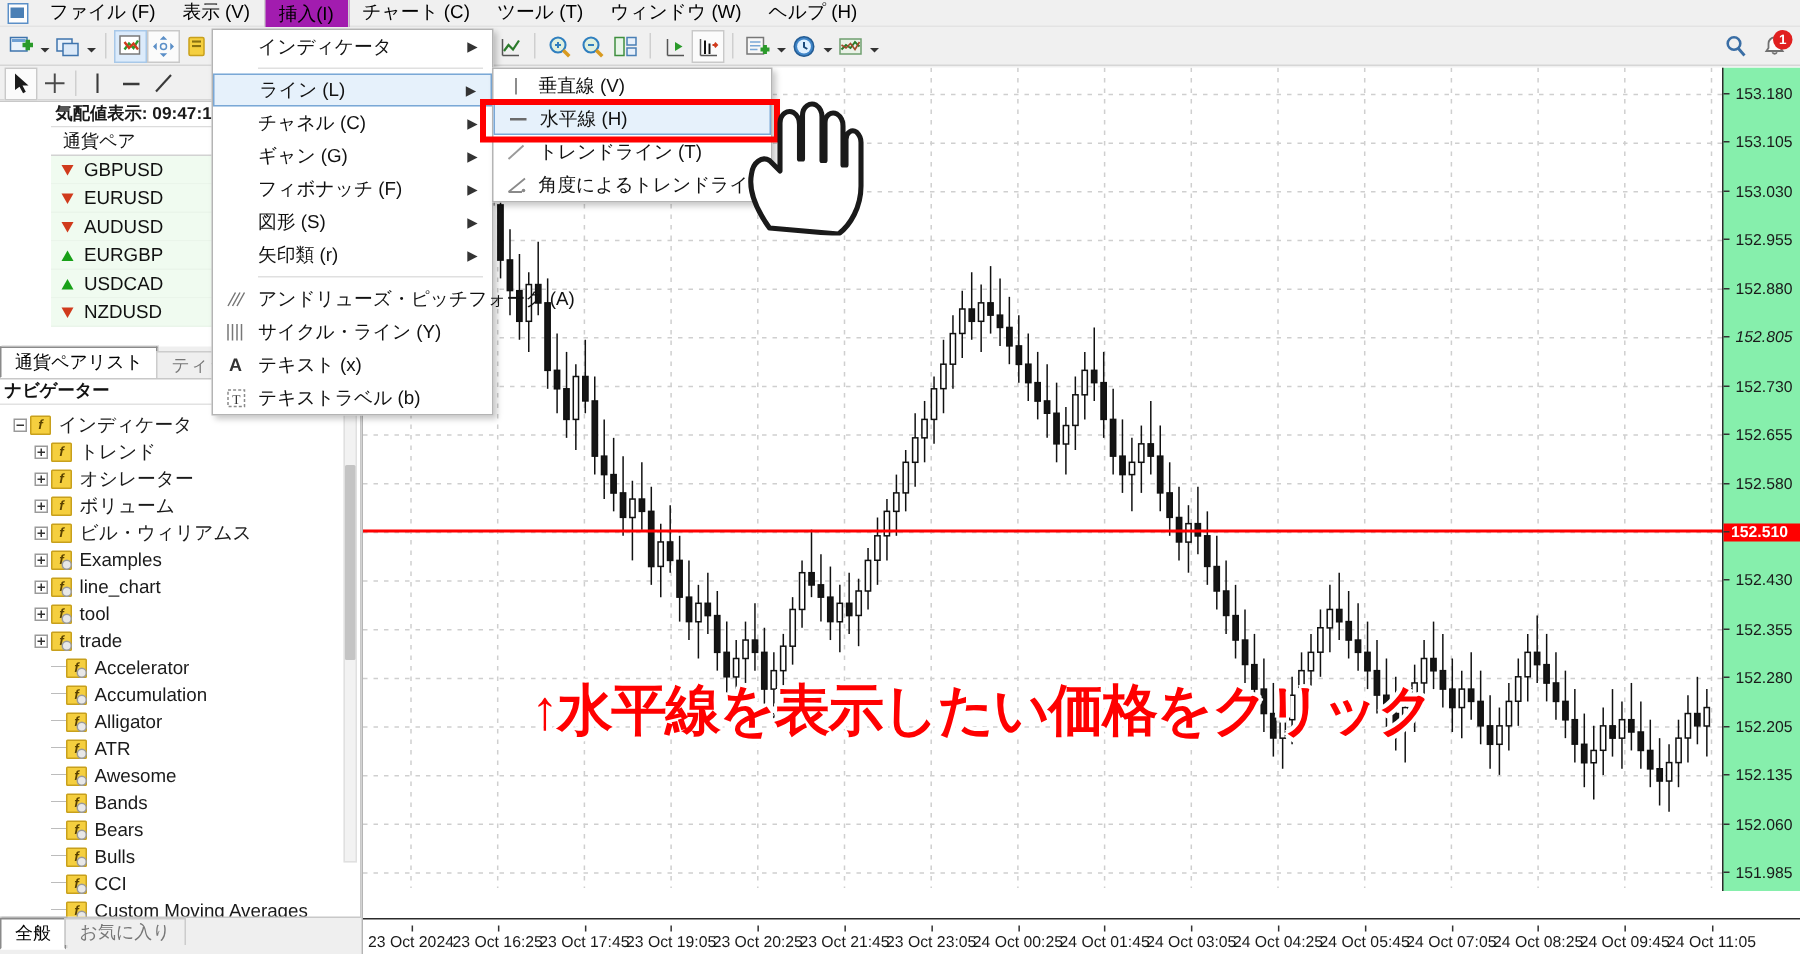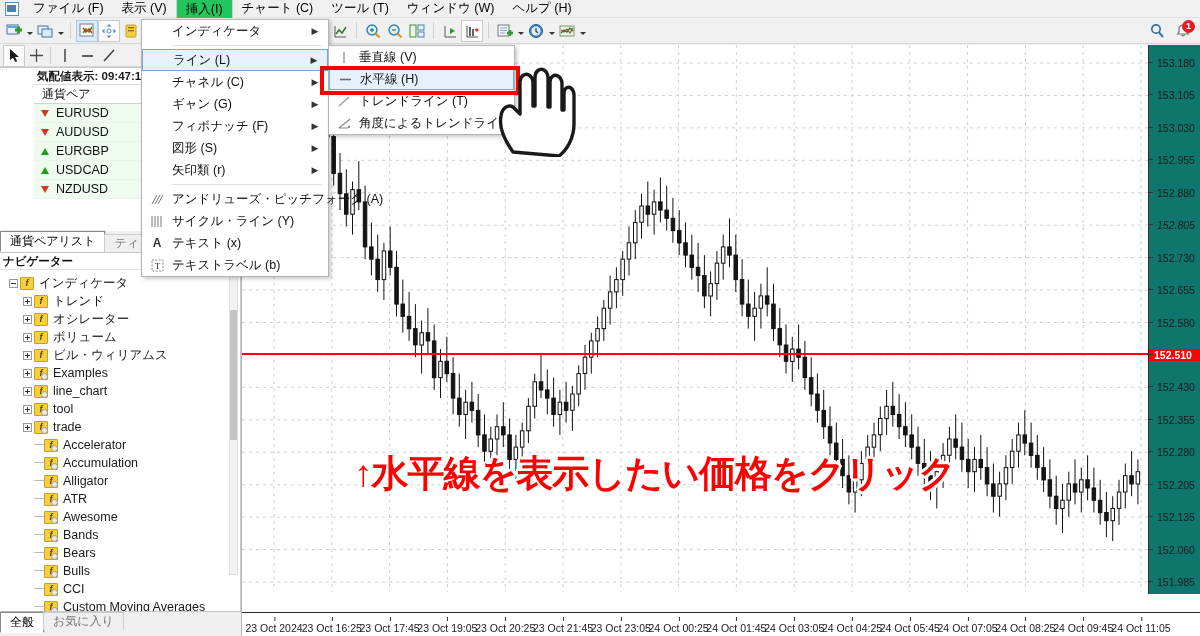--- a/index.html
+++ b/index.html
@@ -18,21 +18,21 @@
     background:#f0f0f0; border-bottom:1px solid #e3e3e3;
     display:flex; align-items:center; padding-left:2px;
   }
   .mb-logo { width:16px; height:16px; position:relative; margin:0 4px 0 2px; flex:none; }
   .mb-logo .sq { position:absolute; inset:1px; border:1px solid #5b8fc7; background:#fdfdfd; }
   .mb-logo .sq2 { position:absolute; left:3px; top:4px; width:9px; height:7px; background:#4a7fb5; }
   .menu-item {
     padding:1px 9px 2px 9px; height:18px; line-height:16px; white-space:nowrap;
     font-size:12.5px; color:#000; cursor:default;
   }
-  .menu-item.active { background:#22c55e; border-left:1px solid #cfcfcf; border-right:1px solid #cfcfcf;
+  .menu-item.active { background:#a21caf; border-left:1px solid #cfcfcf; border-right:1px solid #cfcfcf;
      border-top:1px solid #cfcfcf; height:19px; }
 
   
   .toolbar {
     position:absolute; left:0; top:18px; width:1200px; height:26px;
     background:#f0f0f0; border-bottom:1px solid #d6d6d6;
     display:flex; align-items:center; padding-left:3px;
   }
   .tb { width:22px; height:22px; display:flex; align-items:center; justify-content:center;
         border:1px solid transparent; flex:none; position:relative; }
@@ -98,21 +98,21 @@
   .tlabel { color:#1a1a1a; }
   .vscroll { position:absolute; right:2px; top:22px; width:9px; height:300px; background:#f2f2f2;
              border:1px solid #e0e0e0; }
   .vthumb { position:absolute; left:0; top:34px; width:7px; height:130px; background:#c4c4c4; border-radius:1px; }
 
   
   .chart { position:absolute; left:241px; top:45px; width:959px; height:591px; background:#fff;
            border-left:1px solid #b5b5b5; overflow:hidden; }
   .chart-inner { position:absolute; left:0; top:0; right:52px; bottom:24px; overflow:hidden; }
   .price-axis { position:absolute; right:0; top:0; width:52px; bottom:42px;
-                border-left:1px solid #2b2b2b; background:#0f766e; }
+                border-left:1px solid #2b2b2b; background:#86efac; }
   .ptick { position:absolute; left:0; width:52px; height:12px; line-height:12px;
            font-size:10.5px; color:#1a1a1a; padding-left:8px; }
   .ptick:before { content:""; position:absolute; left:0; top:5px; width:4px; height:1px; background:#333; }
   .ptick.cur { background:#ff0000; color:#fff; font-weight:bold; padding-left:5px; }
   .time-axis { position:absolute; left:0; right:0; bottom:0; height:24px; background:#fff;
                border-top:1px solid #2b2b2b; }
   .ttick { position:absolute; bottom:2px; font-size:10.5px; color:#1a1a1a; white-space:nowrap;
            transform:translateX(-50%); }
   .ttick:before { content:""; position:absolute; left:50%; top:-5px; width:1px; height:4px; background:#333; }
   .hline { position:absolute; left:0; right:0; height:0; border-top:2px solid #ff0000; }
@@ -352,20 +352,27 @@
     </div>
   </div>
 
   <div class="mw" style="top:67px;height:185px;">
     <div class="panel-title">気配値表示: 09:47:15</div>
     <div class="mw-head">
       <div class="c1">通貨ペア</div>
       <div class="c2"></div>
     </div>
     <div id="mw-rows">
+        <div class="mw-row">
+          <div class="sym">
+            <span class="arrow down"></span>
+            <span>GBPUSD</span>
+          </div>
+          <div class="bid down-c">1.27</div>
+        </div>
         <div class="mw-row">
           <div class="sym">
             <span class="arrow down"></span>
             <span>EURUSD</span>
           </div>
           <div class="bid down-c">1.06</div>
         </div>
         <div class="mw-row">
           <div class="sym">
             <span class="arrow down"></span>

